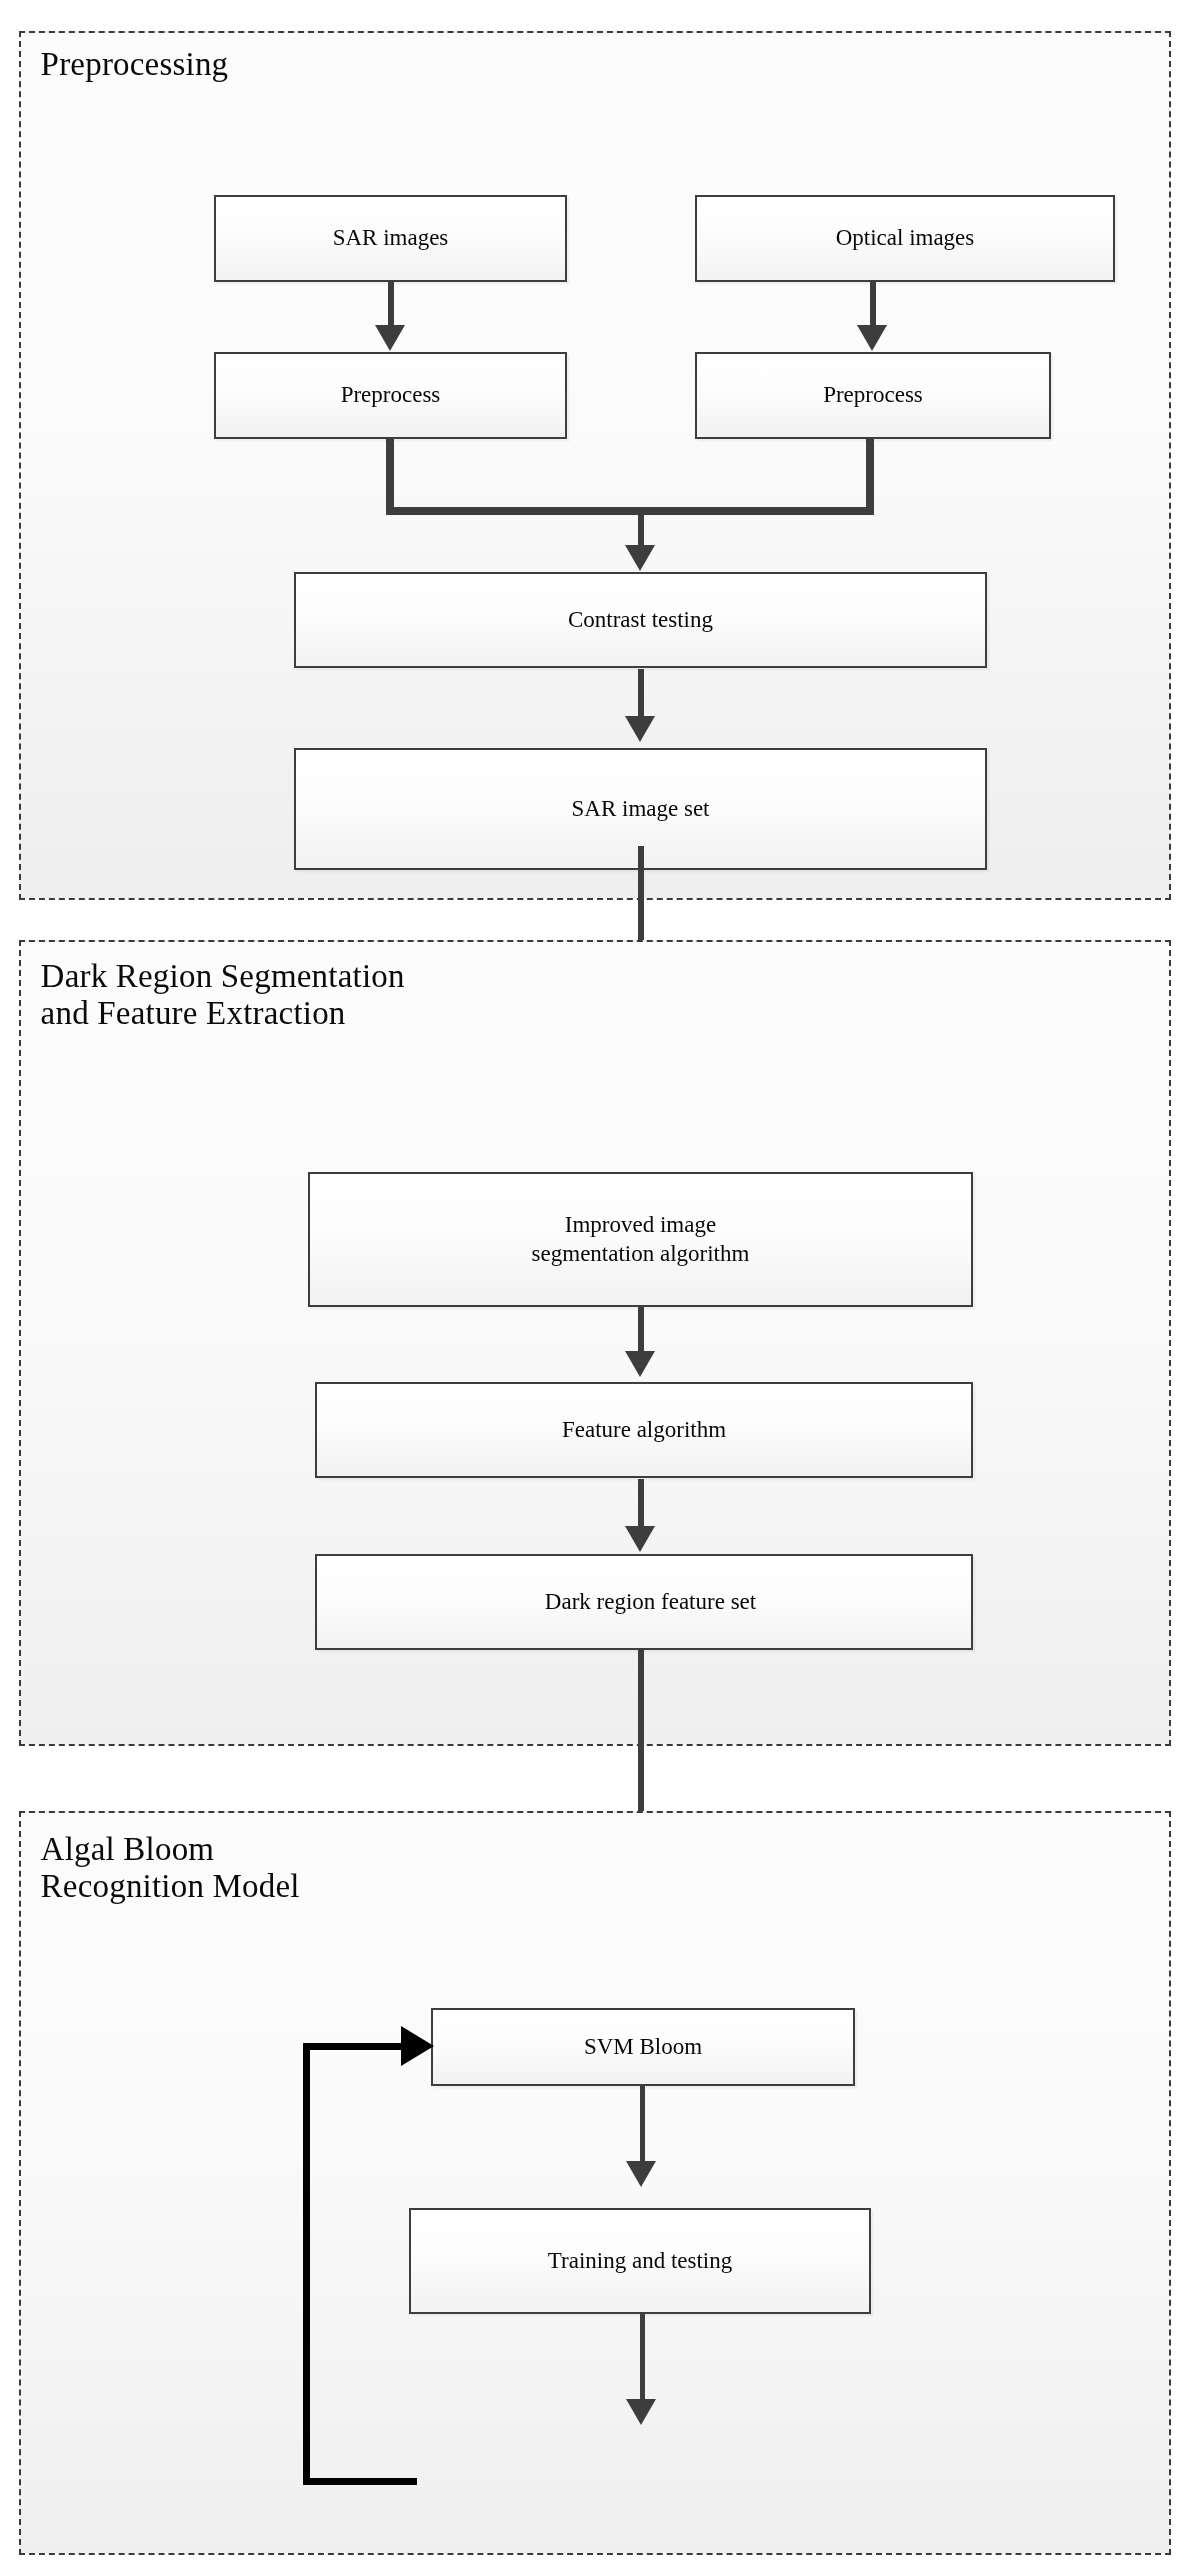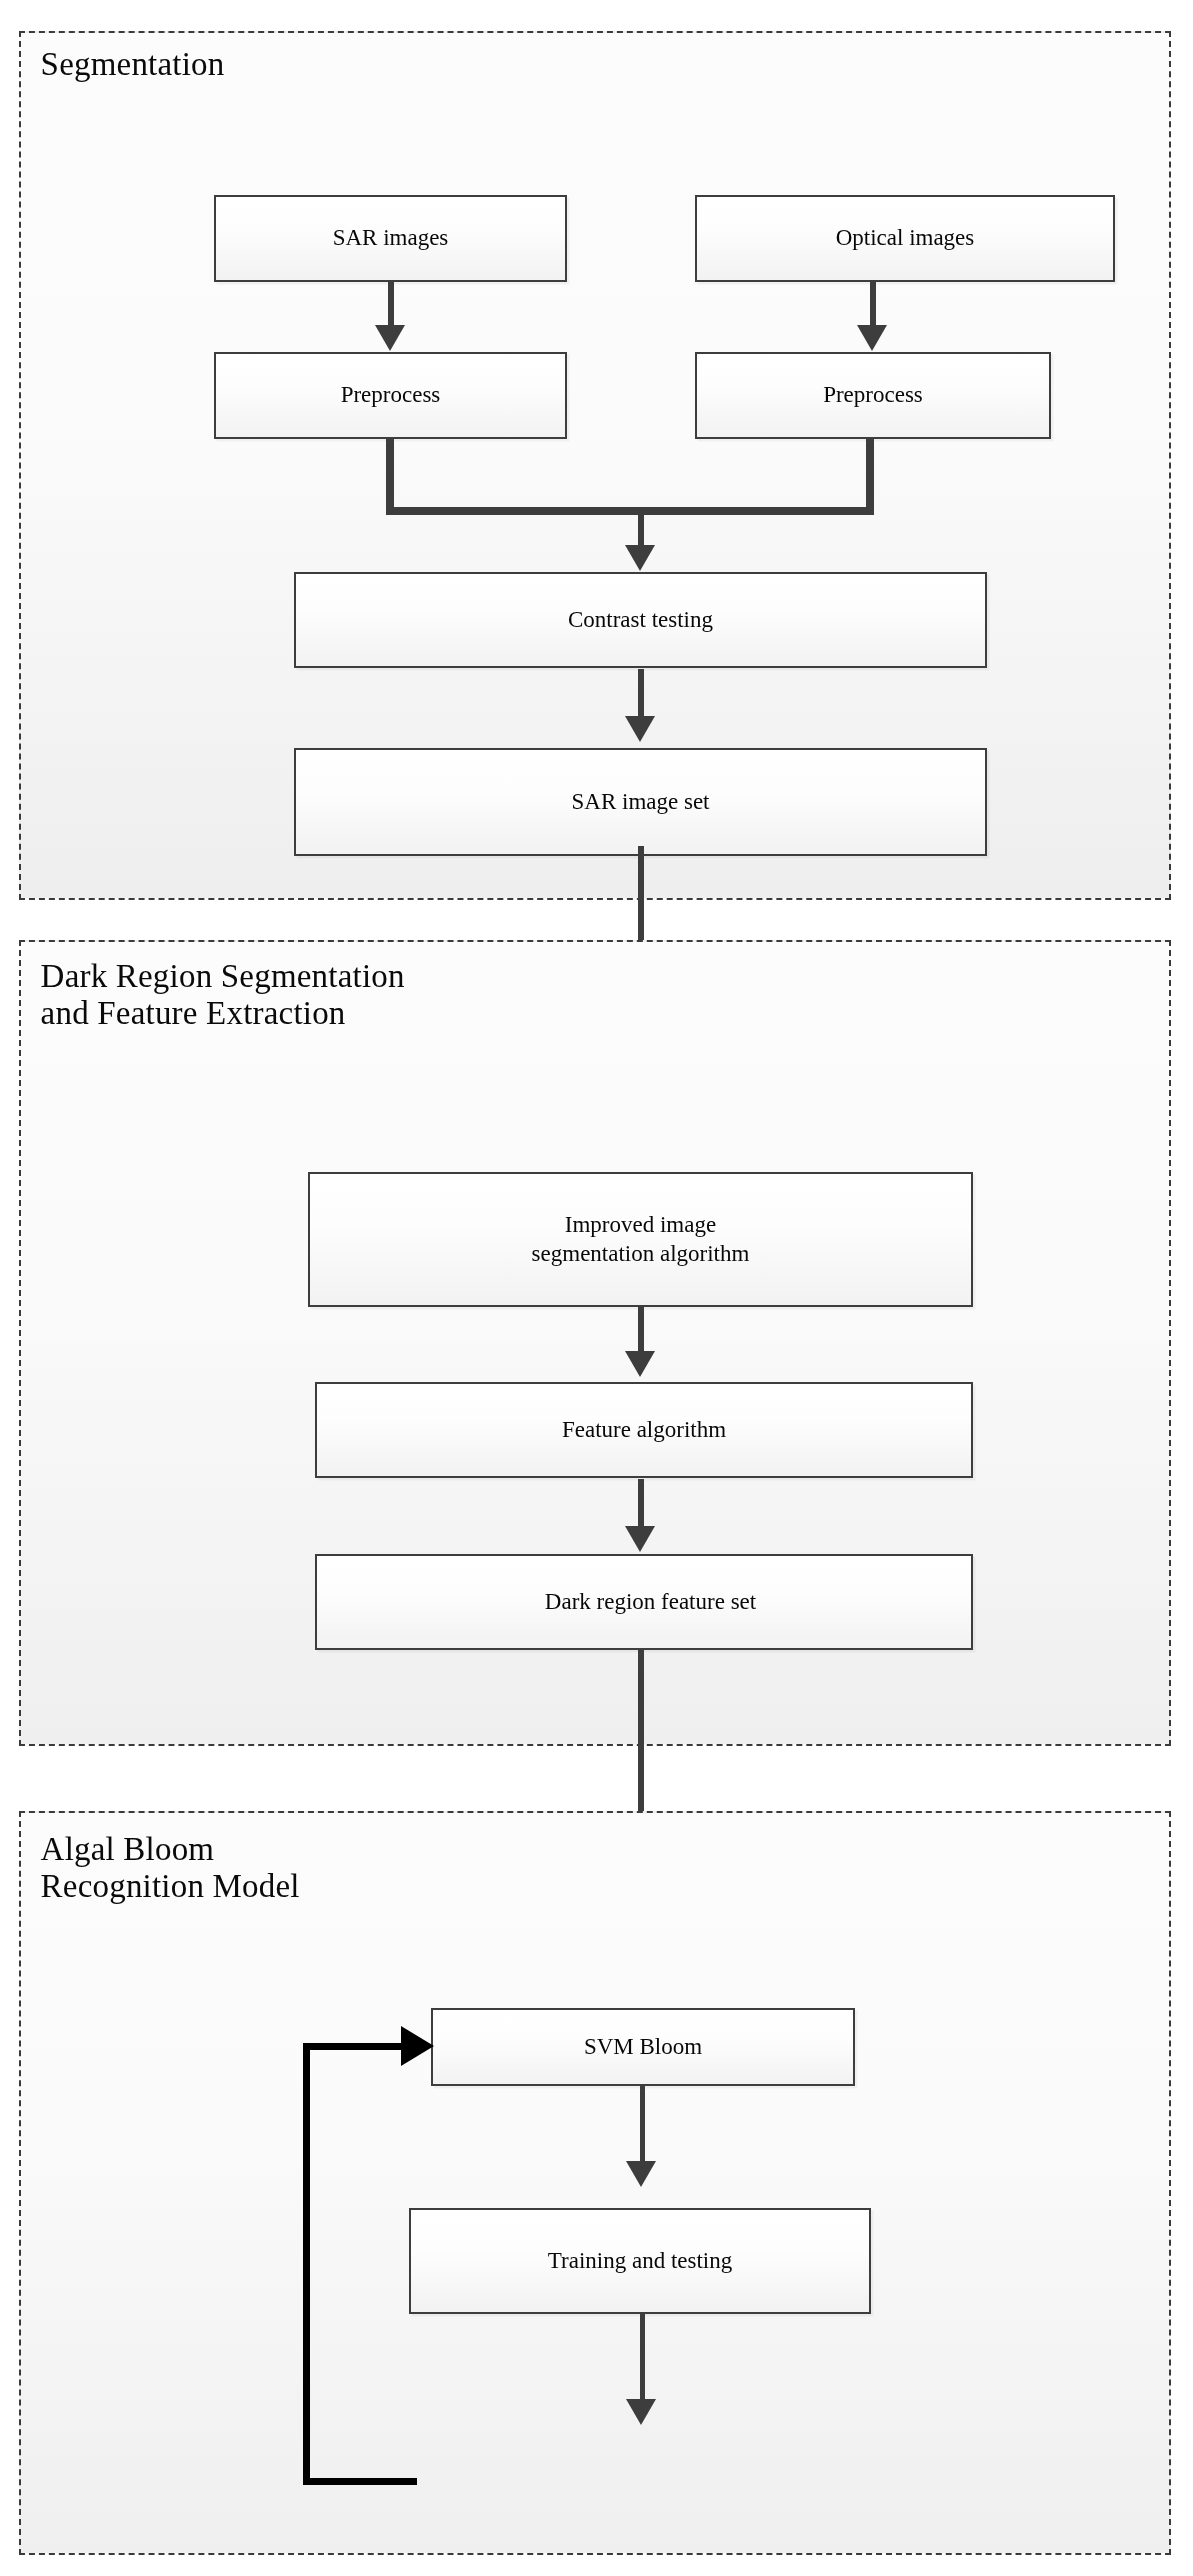--- a/index.html
+++ b/index.html
@@ -95,21 +95,21 @@
     border-bottom: 20.4px solid transparent;
     border-left: 33px solid #000000;
   }
 </style>
 </head>
 <body>
 
 <div id="canvas">
 
   <div class="group g1">
-    <div class="group-title">Segmentation</div>
+    <div class="group-title">Preprocessing</div>
   </div>
 
   <div class="box" style="left:214px; top:195px; width:353px; height:87px;">SAR images</div>
 
   <div class="box" style="left:695px; top:195px; width:420px; height:87px;">Optical  images</div>
 
   <div class="vline" style="left:388px; top:281px; height:49px;"></div>
   <div class="arrowhead" style="left:375px; top:325px;"></div>
 
   <div class="vline" style="left:870px; top:281px; height:49px;"></div>
@@ -123,21 +123,21 @@
   <div class="vline" style="left:866px; top:438px; height:77px; width:8.2px;"></div>
   <div class="hline" style="left:386px; top:507px; width:488px; height:8.2px;"></div>
   <div class="vline" style="left:638px; top:515px; height:34px;"></div>
   <div class="arrowhead" style="left:625px; top:545px;"></div>
 
   <div class="box" style="left:294px; top:572px; width:693px; height:96px;">Contrast testing</div>
 
   <div class="vline" style="left:638px; top:669px; height:51px;"></div>
   <div class="arrowhead" style="left:625px; top:716px;"></div>
 
-  <div class="box" style="left:294px; top:748px; width:693px; height:108px;">SAR image set</div>
+  <div class="box" style="left:294px; top:748px; width:693px; height:122px;">SAR image set</div>
 
   <div class="vline" style="left:638px; top:846px; height:294px;"></div>
   <div class="arrowhead" style="left:625px; top:1139px;"></div>
 
   <div class="group g2">
     <div class="group-title">Dark Region Segmentation
 and Feature Extraction</div>
   </div>
 
   <div class="box" style="left:308px; top:1172px; width:665px; height:135px;">Improved image

